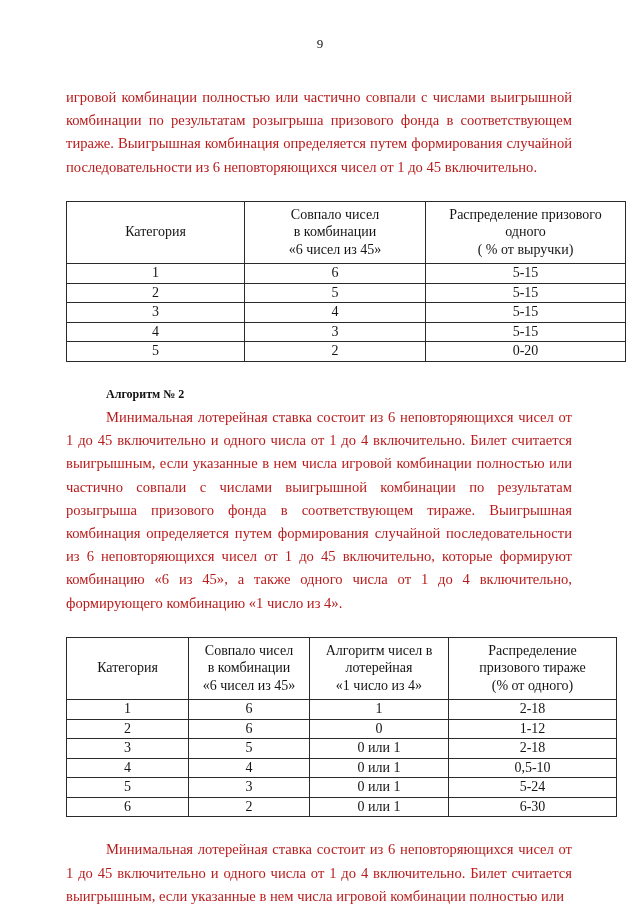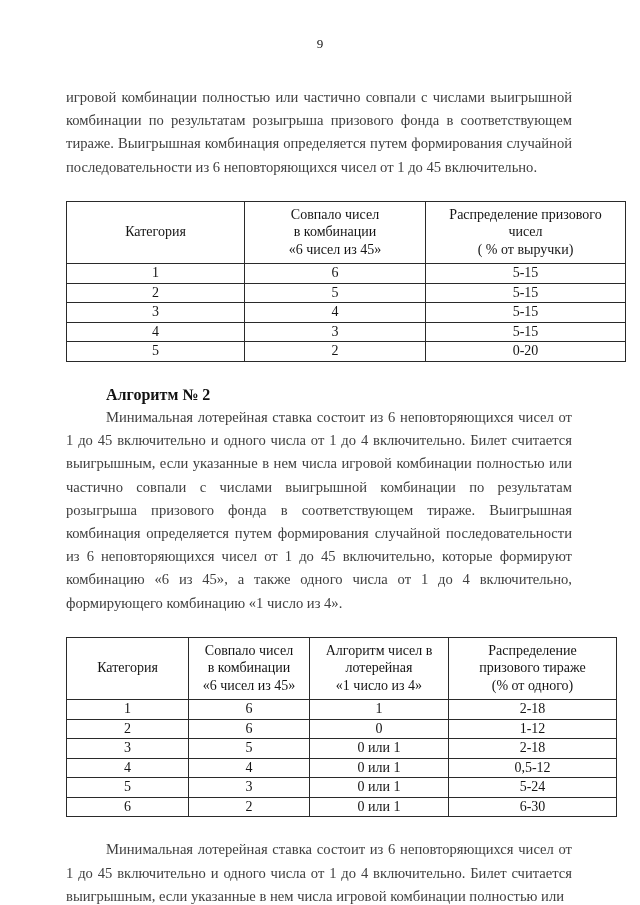--- a/index.html
+++ b/index.html
@@ -35,29 +35,29 @@
     left: 66px;
     top: 86px;
     width: 506px;
   }
   p.para {
     margin: 0;
     font-size: 14.6px;
     line-height: 23.2px;
     text-align: justify;
     text-justify: inter-word;
-    color: #404040;
+    color: #b91c1c;
     -webkit-font-smoothing: none;
   }
   p.para.indent {
     text-indent: 40px;
   }
   .heading {
     margin: 0;
-    font-size: 16px;
+    font-size: 12px;
     line-height: 23.2px;
     font-weight: bold;
     text-indent: 40px;
     color: #111;
   }
   .spacer-before-table { height: 22px; }
   .spacer-after-table  { height: 21px; }
 
   table.doc-table {
     border-collapse: collapse;
@@ -120,21 +120,21 @@
           <th>
             <span class="th-line">Категория</span>
           </th>
           <th>
             <span class="th-line">Совпало чисел</span>
             <span class="th-line">в комбинации</span>
             <span class="th-line">«6 чисел из 45»</span>
           </th>
           <th>
             <span class="th-line">Распределение призового</span>
-            <span class="th-line">чисел</span>
+            <span class="th-line">одного</span>
             <span class="th-line">( % от выручки)</span>
           </th>
         </tr>
       </thead>
       <tbody>
         <tr>
           <td class="cell">1</td>
           <td class="cell">6</td>
           <td class="cell">5-15</td>
         </tr>
@@ -213,21 +213,21 @@
         <tr>
           <td class="cell">3</td>
           <td class="cell">5</td>
           <td class="cell">0 или 1</td>
           <td class="cell">2-18</td>
         </tr>
         <tr>
           <td class="cell">4</td>
           <td class="cell">4</td>
           <td class="cell">0 или 1</td>
-          <td class="cell">0,5-12</td>
+          <td class="cell">0,5-10</td>
         </tr>
         <tr>
           <td class="cell">5</td>
           <td class="cell">3</td>
           <td class="cell">0 или 1</td>
           <td class="cell">5-24</td>
         </tr>
         <tr>
           <td class="cell">6</td>
           <td class="cell">2</td>

